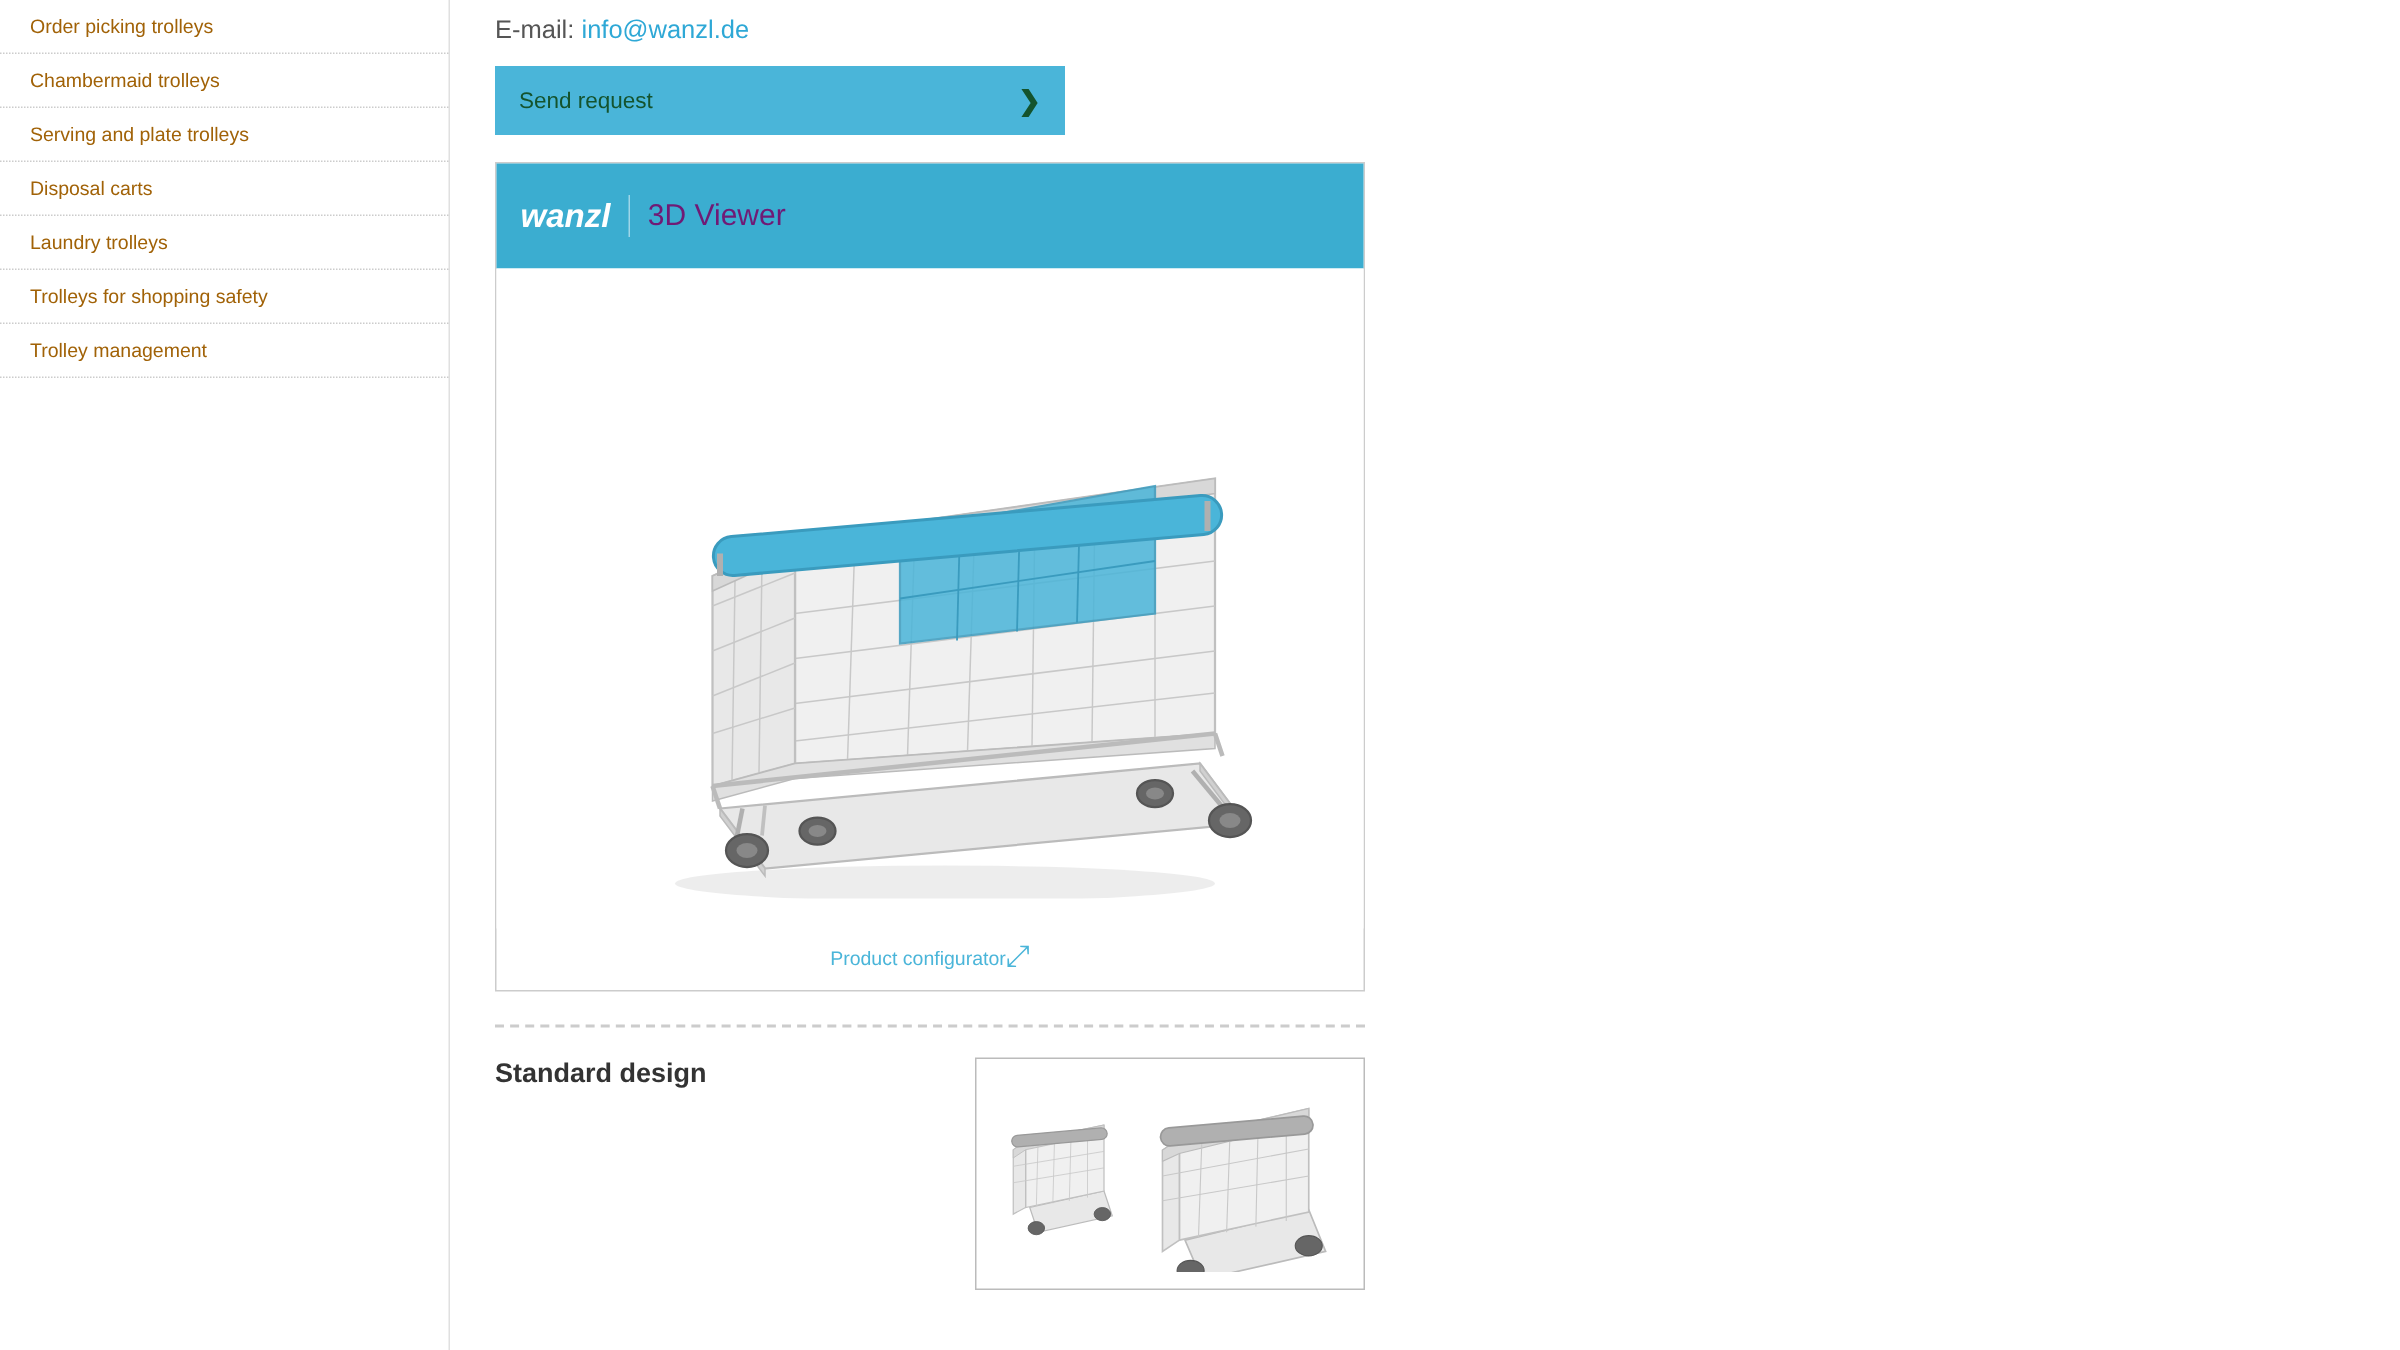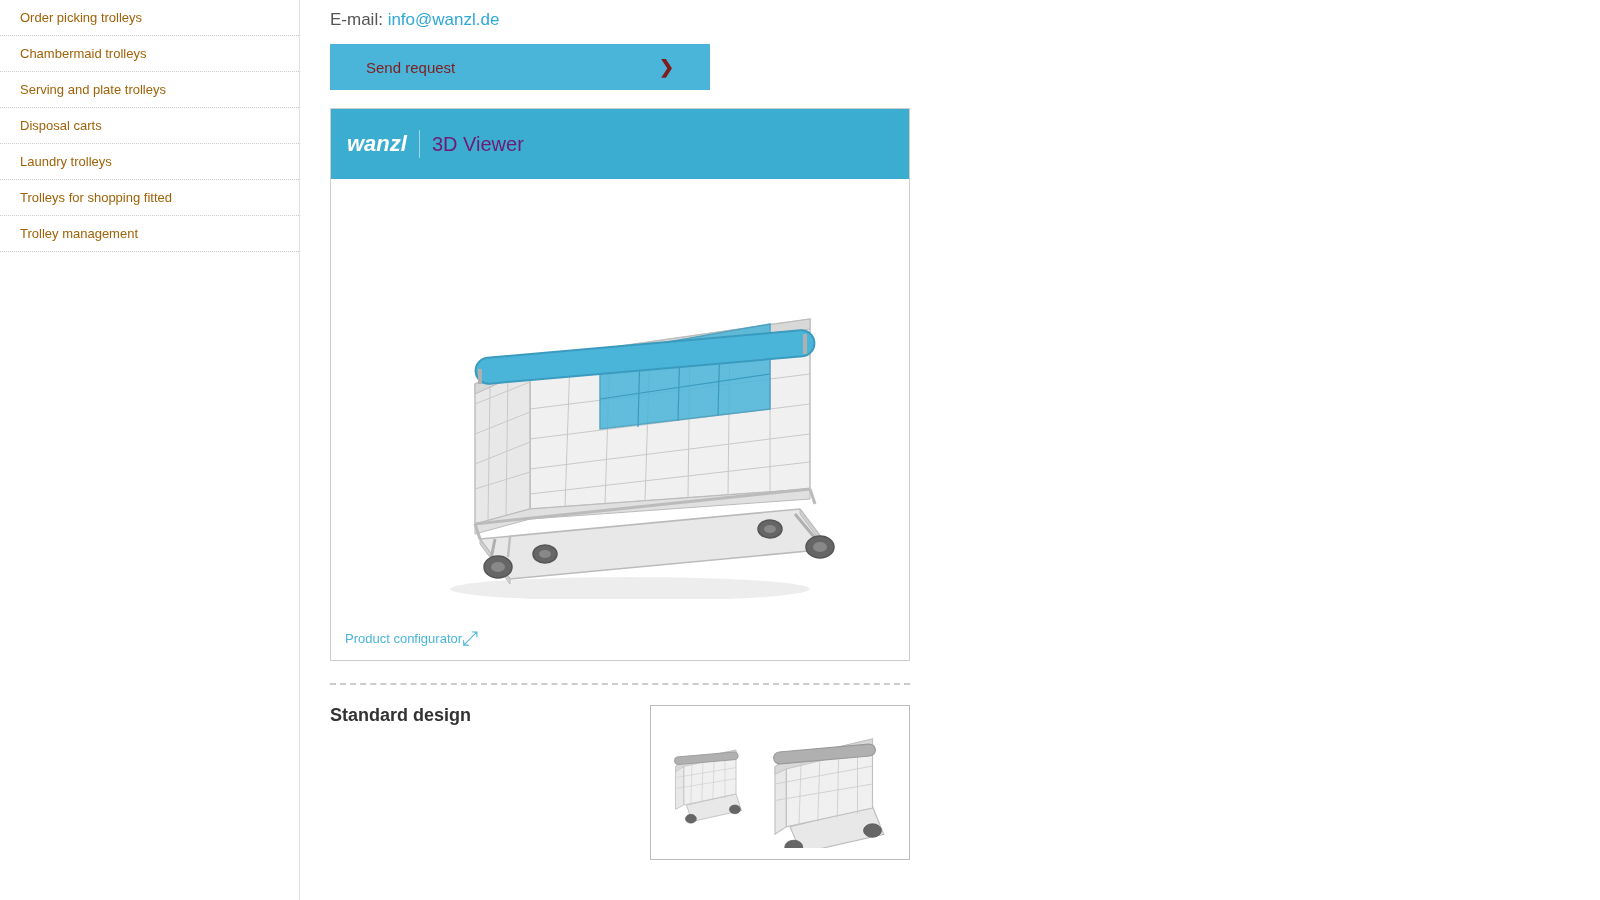--- a/index.html
+++ b/index.html
@@ -13,21 +13,21 @@
     
     .main { flex: 1; padding: 10px 30px 30px 30px; }
 
     
     .email-row { margin-bottom: 14px; font-size: 17px; color: #555; }
     .email-link { color: #2ea8d6; text-decoration: none; }
 
     
     .send-request-btn {
       display: flex; align-items: center; justify-content: space-between;
-      background: #4ab5d9; color: #7f1d1d; border: none; padding: 12px 36px;
+      background: #4ab5d9; color: #14532d; border: none; padding: 12px 16px;
       width: 380px; cursor: pointer; font-size: 15px; margin-bottom: 18px;
     }
     .send-request-btn .arrow {
       font-size: 18px; font-weight: bold;
     }
 
     
     .viewer-container {
       border: 1px solid #ccc; width: 580px; margin-bottom: 22px;
     }
@@ -39,21 +39,21 @@
       color: #fff;
     }
     .viewer-header .divider {
       width: 1px; height: 28px; background: rgba(255,255,255,0.5);
     }
     .viewer-header .viewer-title { font-size: 20px; color: #701a75; }
     .viewer-body {
       background: #fff; position: relative; height: 440px; display: flex; align-items: center; justify-content: center; overflow: hidden;
     }
     .viewer-footer {
-      display: flex; justify-content: flex-start; align-items: center;
+      display: flex; justify-content: center; align-items: center;
       padding: 8px 14px 10px 14px;
     }
     .product-configurator-link { color: #4ab5d9; font-size: 13px; text-decoration: none; cursor: pointer; }
     .expand-icon { color: #4ab5d9; font-size: 20px; cursor: pointer; }
 
     
     .cart-svg-area { width: 480px; height: 400px; }
 
     
     .standard-section {
@@ -72,21 +72,21 @@
 <body>
 
 <div class="layout">
 
   <nav class="sidebar">
     <a class="sidebar-item">Order picking trolleys</a>
     <a class="sidebar-item">Chambermaid trolleys</a>
     <a class="sidebar-item">Serving and plate trolleys</a>
     <a class="sidebar-item">Disposal carts</a>
     <a class="sidebar-item">Laundry trolleys</a>
-    <a class="sidebar-item">Trolleys for shopping fitted</a>
+    <a class="sidebar-item">Trolleys for shopping safety</a>
     <a class="sidebar-item">Trolley management</a>
   </nav>
 
   <main class="main">
 
     <div class="email-row">
       <span>E-mail:</span>
       <a class="email-link" href="#">info@wanzl.de</a>
     </div>
 

